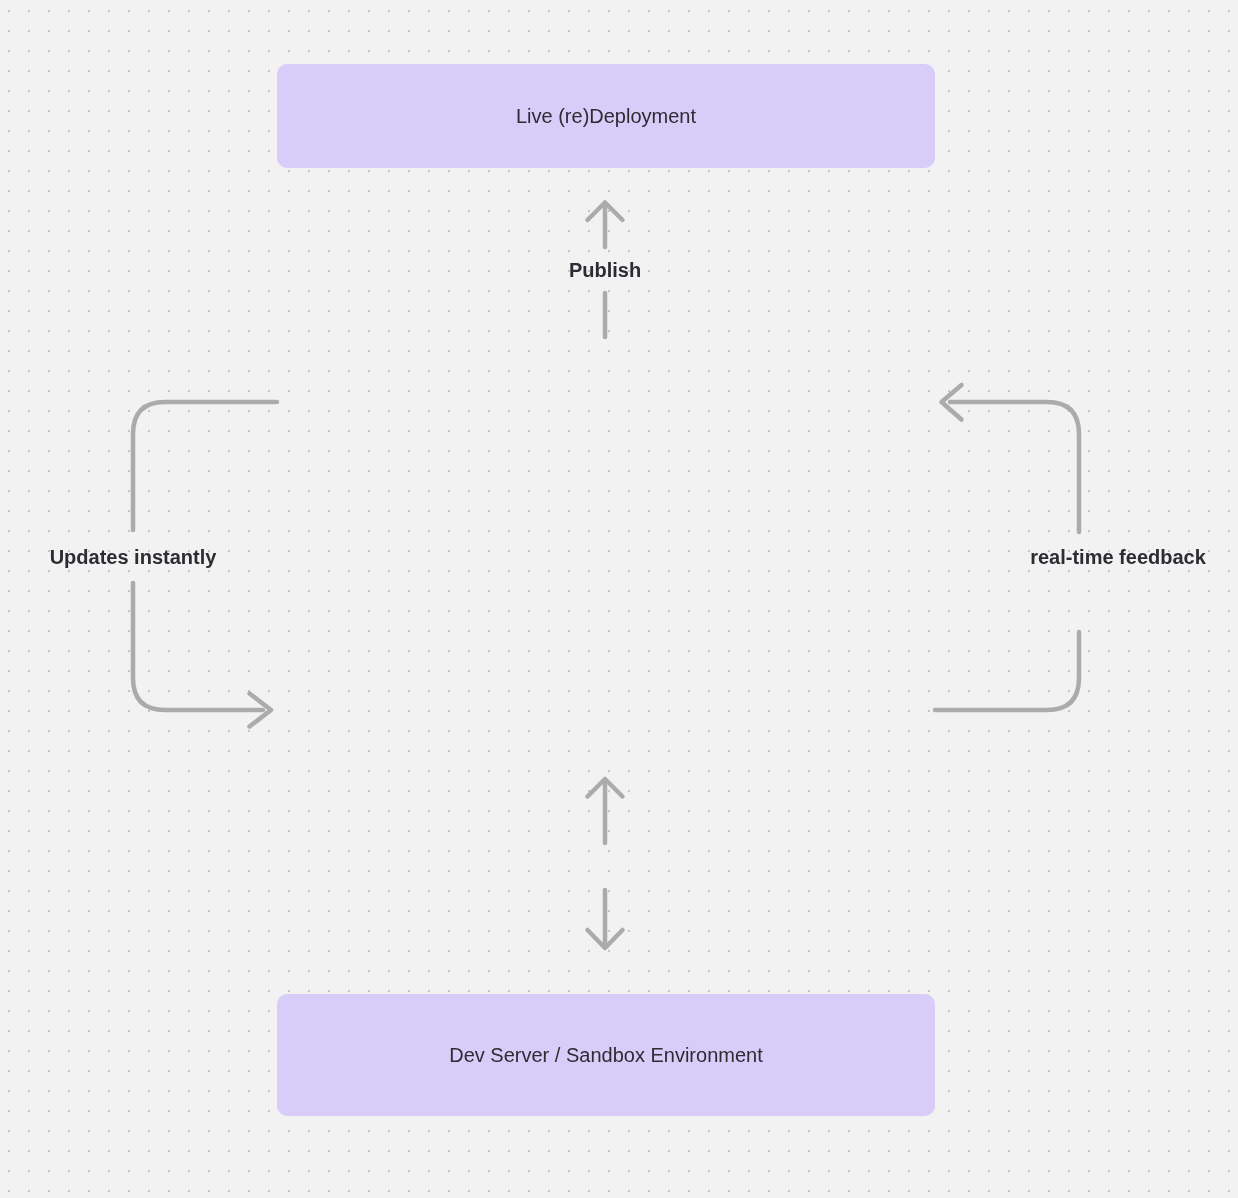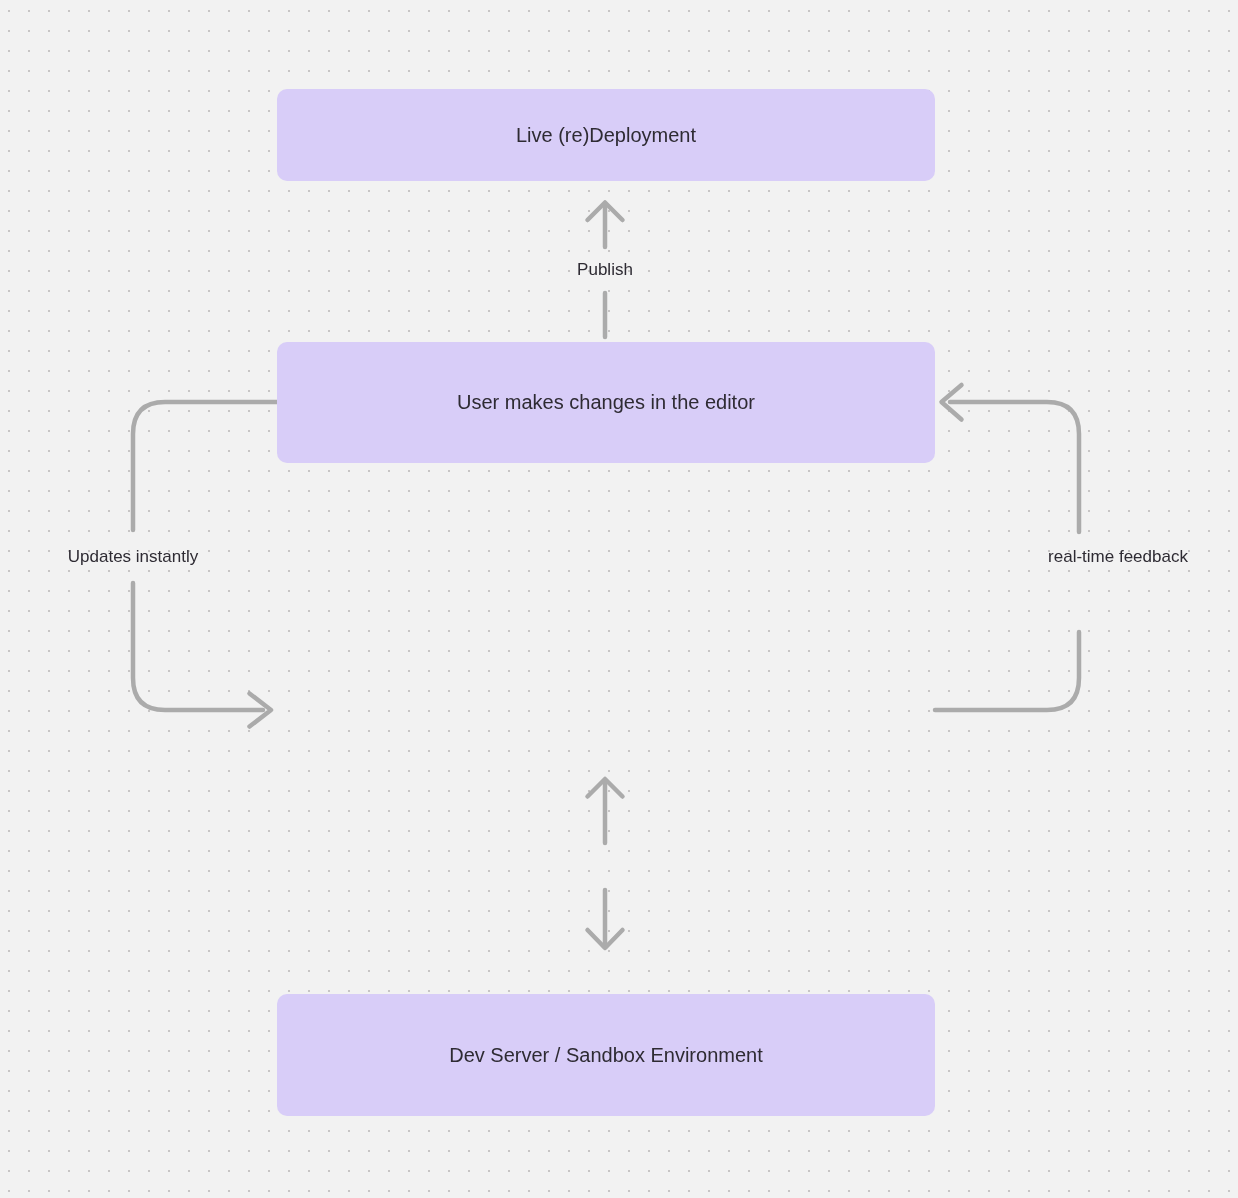--- a/index.html
+++ b/index.html
@@ -41,30 +41,31 @@
     border-radius: 10px;
     display: flex;
     align-items: center;
     justify-content: center;
   }
   .node-label {
     font-size: 20px;
     color: var(--text, #2e2b33);
     white-space: nowrap;
   }
-  .node-1 { top: 89px; height: 92px; justify-content: center; }
+  .node-1 { top: 64px; height: 104px; justify-content: center; }
   .node-2 { top: 342px; height: 121px; }
   .node-3 { top: 649px; }
   .node-4 { top: 994px; }
   .edge-label {
     position: absolute;
     transform: translate(-50%, -50%);
-    font-size: 17px;
+    font-size: 20px;
     color: var(--text, #2e2b33);
     white-space: nowrap;
+    font-weight: bold;
   }
   .edge-label-publish   { left: 605px;  top: 270px; }
   .edge-label-updates   { left: 133px;  top: 557px; }
   .edge-label-feedback  { left: 1118px; top: 557px; }
   .edge-label-spunup    { left: 606px;  top: 866px; }
 </style>
 </head>
 <body>
 
 <div class="canvas">
@@ -94,23 +95,20 @@
       <path d="M605 782 L605 843"></path>
       <path d="M605 890 L605 944"></path>
       <path d="M587.5 930 L605 948 L622.5 930"></path>
     </g>
   </svg>
 
   <div class="node node-1">
     <span class="node-label">Live (re)Deployment</span>
   </div>
 
-  <div class="node node-2">
-    <span class="node-label">User makes changes in the editor</span>
-  </div>
 
 
   <div class="node node-4">
     <span class="node-label">Dev Server / Sandbox Environment</span>
   </div>
 
   <div class="edge-label edge-label-publish">Publish</div>
   <div class="edge-label edge-label-updates">Updates instantly</div>
   <div class="edge-label edge-label-feedback">real-time feedback</div>
 

